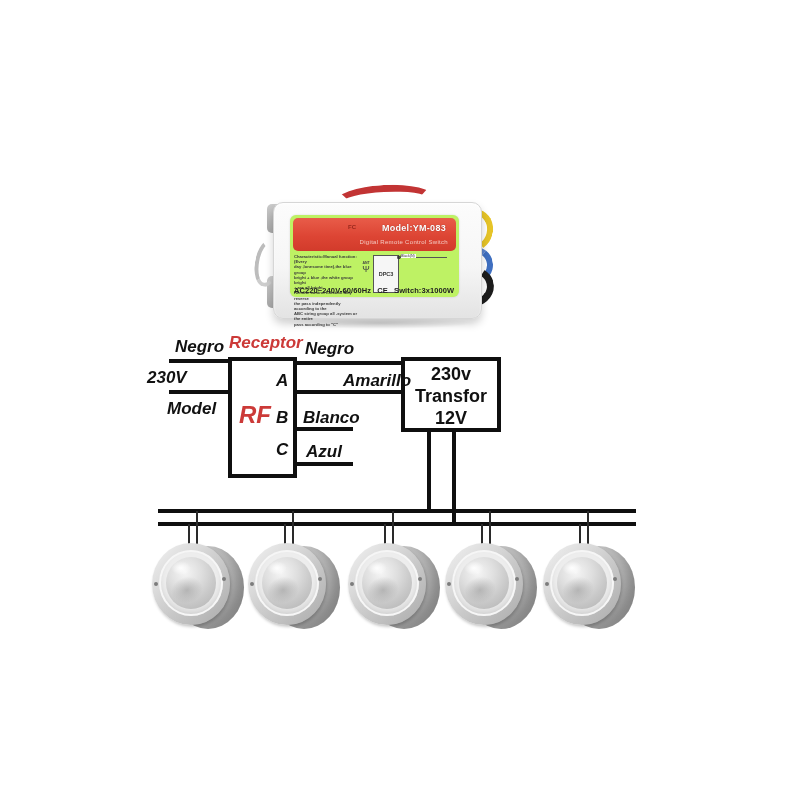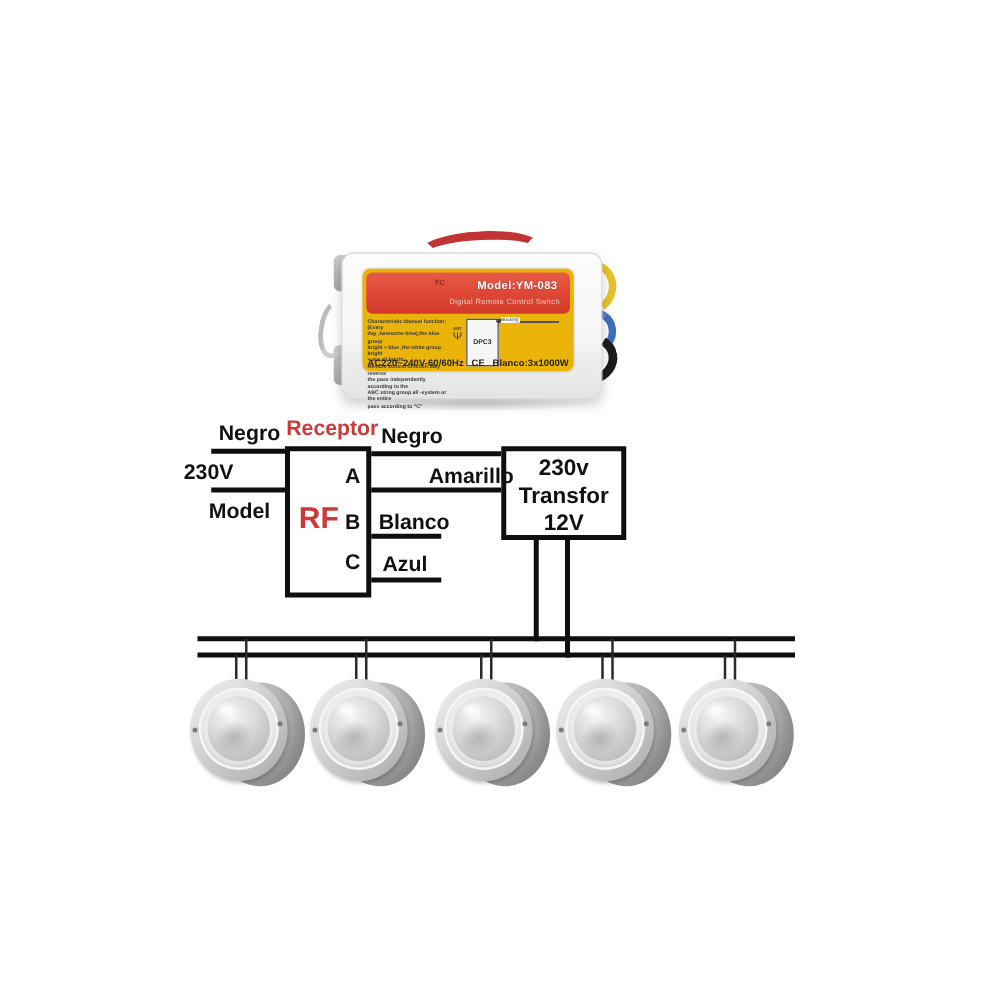--- a/index.html
+++ b/index.html
@@ -28,21 +28,21 @@
   .wire-white-left { left:5px; top:54px; width:25px; height:48px; border-width:4px;
                      border-left-color:#bcbcbc; border-bottom-color:#cdcdcd; transform:rotate(10deg); z-index:1; }
   .wire-yellow { left:205px; top:24px; width:38px; height:42px; border-width:6px;
                  border-top-color:#e6c428; border-right-color:#e6c428; transform:rotate(14deg); z-index:1; }
   .wire-blue { left:207px; top:62px; width:36px; height:36px; border-width:6px;
                border-right-color:#3f6fc0; border-top-color:#5b84cc; transform:rotate(-8deg); z-index:1; }
   .wire-black { left:200px; top:82px; width:44px; height:40px; border-width:7px;
                 border-right-color:#1c1c1c; border-bottom-color:#1c1c1c; transform:rotate(-12deg); z-index:1; }
 
   .sticker { position:absolute; left:40px; top:30px; width:169px; height:82px; z-index:3;
-             background:#eab308; border-radius:6px; box-shadow:0 0 2px rgba(0,0,0,.15); }
+             background:#bef264; border-radius:6px; box-shadow:0 0 2px rgba(0,0,0,.15); }
   .band { position:absolute; left:3px; top:3px; width:163px; height:33px; border-radius:5px;
           background:linear-gradient(180deg,#e85c49 0%,#dd4534 55%,#d23b2b 100%); }
   .fc-mark { position:absolute; left:55px; top:6px; font-size:6px; font-weight:bold; color:rgba(135,30,20,.85); }
   .model { position:absolute; right:10px; top:5px; font-size:9px; font-weight:bold; color:#ffffff;
            letter-spacing:.3px; text-shadow:0 0 1px #8a241c; }
   .subtitle { position:absolute; right:8px; top:21px; font-size:6px; color:#f4c8c0; letter-spacing:.3px; }
   .desc { position:absolute; left:4px; top:39px; width:66px; font-size:4.2px; line-height:5.2px;
           color:#3a3a3a; font-weight:bold; }
   .mini { position:absolute; left:70px; top:38px; width:96px; height:42px; }
   .ant { position:absolute; left:0; top:8px; width:12px; text-align:center; color:#444; }
@@ -56,21 +56,21 @@
   .pin-label { position:absolute; left:0; top:0; font-size:3.6px; color:#333; background:#fdfdfd; z-index:1; padding-right:1px; }
   .pin-line { position:absolute; left:0; top:3.4px; width:46px; border-top:0.8px solid #555; }
   .pin-sym { position:absolute; right:0; top:0; font-size:5px; line-height:6.8px; color:#333; }
   .rating-line { position:absolute; left:4px; bottom:2px; width:161px; font-size:7.5px; font-weight:bold;
                  color:#222; letter-spacing:.1px; white-space:nowrap; }
   .rating-line span { margin-right:4px; }
 
   
   .w { position:absolute; background:#0f0f0f; }            
   .box { position:absolute; border:4px solid #0f0f0f; background:#fff; }
-  .lbl { position:absolute; font-size:17px; font-weight:bold; color:#111; white-space:nowrap; }
+  .lbl { position:absolute; font-size:17px; font-weight:bold; color:#111; white-space:nowrap;font-style:italic; }
   .lbl-red { color:#cc3a38; }
 
   .wire-in-top      { left:169px; top:359px; width:59px;  height:4px; }
   .wire-in-bottom   { left:169px; top:390px; width:59px;  height:4px; }
   .receiver-box     { left:228px; top:357px; width:69px;  height:121px; }
   .wire-out-negro   { left:297px; top:361px; width:104px; height:4px; }
   .wire-out-amarillo{ left:297px; top:390px; width:104px; height:4px; }
   .wire-out-blanco  { left:297px; top:427px; width:56px;  height:4px; }
   .wire-out-azul    { left:297px; top:462px; width:56px;  height:4px; }
   .transformer-box  { left:401px; top:357px; width:100px; height:75px; }
@@ -162,21 +162,21 @@
         <span class="ant">
           <span class="ant-label">ANT</span>
           <span class="ant-glyph">Ψ</span>
         </span>
         <span class="chip">DPC3</span>
         <span class="pins" id="pins"><span class="pin-row"><span class="pin-line"></span><span class="pin-label">Yellow</span><span class="pin-sym">⊗</span></span><span class="pin-row"><span class="pin-line"></span><span class="pin-label">White</span><span class="pin-sym">⊗</span></span><span class="pin-row"><span class="pin-line"></span><span class="pin-label">Blue</span><span class="pin-sym">⊗</span></span><span class="pin-row"><span class="pin-line"></span><span class="pin-label">Red(L)</span><span class="pin-sym">/</span></span><span class="pin-row"><span class="pin-line"></span><span class="pin-label">Black(N)</span><span class="pin-sym"></span></span><span class="pin-row"><span class="pin-line"></span><span class="pin-label">Black(N)</span><span class="pin-sym"></span></span></span>
       </div>
       <div class="rating-line">
         <span>AC220~240V-60/60Hz</span>
         <span>CE</span>
-        <span>Blanco:3x1000W</span>
+        <span>Switch:3x1000W</span>
       </div>
     </div>
   </div>
 
   <div class="w wire-in-top"></div>
   <div class="w wire-in-bottom"></div>
   <div class="box receiver-box"></div>
   <div class="w wire-out-negro"></div>
   <div class="w wire-out-amarillo"></div>
   <div class="w wire-out-blanco"></div>

